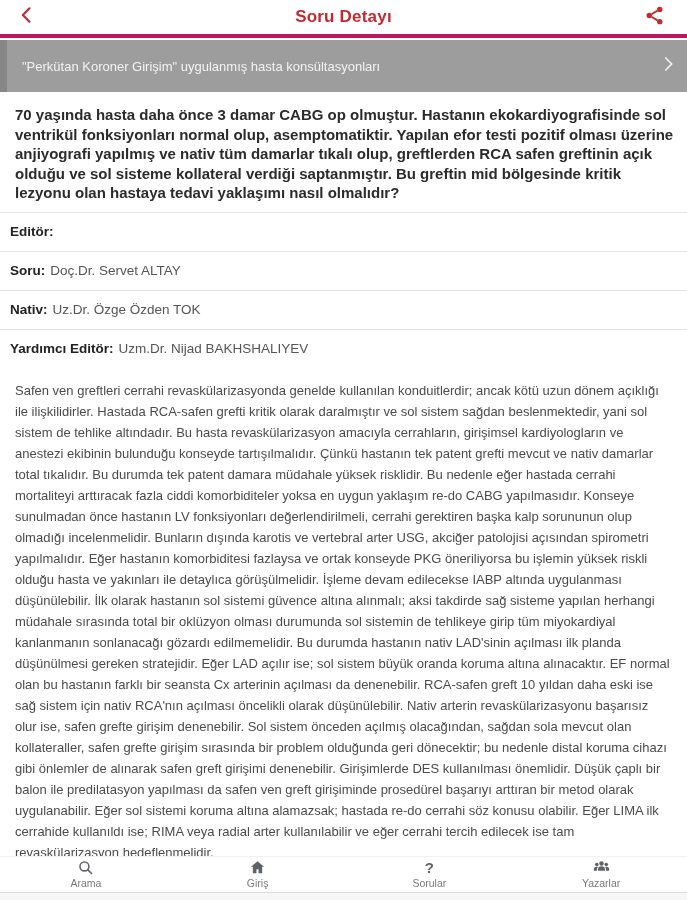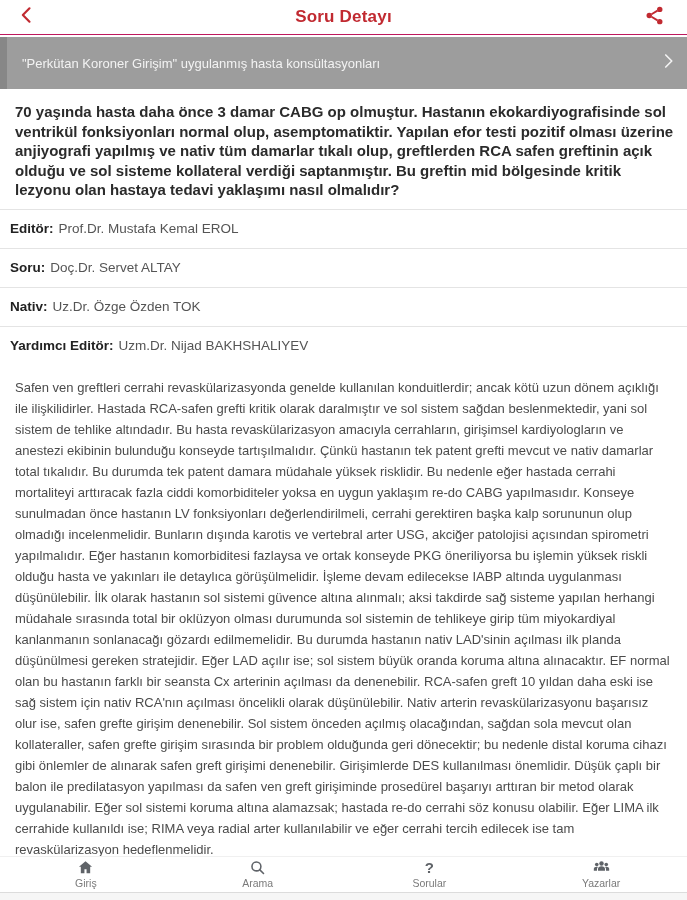--- a/index.html
+++ b/index.html
@@ -1,20 +1,20 @@
 <!DOCTYPE html>
 <html><head>
 <meta charset="utf-8">
 <style>
   html,body{margin:0;padding:0;background:#fff;}
   body{font-family:"Liberation Sans","DejaVu Sans",sans-serif;}
   .app{position:relative;width:687px;height:900px;overflow:hidden;background:#fff;margin:0 auto;}
 
   
-  .header{position:relative;height:34px;background:#fff;border-bottom:1px solid #be185d;
+  .header{position:relative;height:34px;background:#fff;border-bottom:4px solid #be185d;
           display:flex;align-items:center;justify-content:center;}
   .header-title{color:#c12a31;font-size:17px;font-weight:bold;letter-spacing:.2px;}
   .back-btn{position:absolute;left:8px;top:0;width:38px;height:34px;display:flex;align-items:center;justify-content:center;cursor:pointer;}
   .share-btn{position:absolute;right:14px;top:0;width:38px;height:34px;display:flex;align-items:center;justify-content:center;cursor:pointer;}
 
   
   .cat-banner{position:relative;margin-top:2px;height:52px;background:#9d9d9d;display:flex;align-items:center;cursor:pointer;}
   .cat-banner::before{content:"";position:absolute;left:0;top:0;bottom:0;width:7px;background:#878787;}
   .cat-label{color:#f3f3f3;font-size:13px;padding-left:22px;padding-right:40px;}
   .cat-chevron{position:absolute;right:10px;top:50%;transform:translateY(-50%);}
@@ -86,21 +86,20 @@
           <path d="M9 4 L17 12 L9 20"></path>
         </svg>
     </span>
   </div>
 
   <div class="question">70 yaşında hasta daha önce 3 damar CABG op olmuştur. Hastanın ekokardiyografisinde sol ventrikül fonksiyonları normal olup, asemptomatiktir. Yapılan efor testi pozitif olması üzerine anjiyografi yapılmış ve nativ tüm damarlar tıkalı olup, greftlerden RCA safen greftinin açık olduğu ve sol sisteme kollateral verdiği saptanmıştır. Bu greftin mid bölgesinde kritik lezyonu olan hastaya tedavi yaklaşımı nasıl olmalıdır?</div>
 
   <div class="divider"></div>
   <div class="info-row">
     <span class="info-label">Editör:</span>
-    <span class="info-value">Prof.Dr. Mustafa Kemal EROL</span>
   </div>
   <div class="divider"></div>
   <div class="info-row">
     <span class="info-label">Soru:</span>
     <span class="info-value">Doç.Dr. Servet ALTAY</span>
   </div>
   <div class="divider"></div>
   <div class="info-row">
     <span class="info-label">Nativ:</span>
     <span class="info-value">Uz.Dr. Özge Özden TOK</span>
@@ -114,34 +113,34 @@
   <div class="section-body">Safen ven greftleri cerrahi revaskülarizasyonda genelde kullanılan konduitlerdir; ancak kötü uzun dönem açıklığı ile ilişkilidirler. Hastada RCA-safen grefti kritik olarak daralmıştır ve sol sistem sağdan beslenmektedir, yani sol sistem de tehlike altındadır. Bu hasta revaskülarizasyon amacıyla cerrahların, girişimsel kardiyologların ve anestezi ekibinin bulunduğu konseyde tartışılmalıdır. Çünkü hastanın tek patent grefti mevcut ve nativ damarlar total tıkalıdır. Bu durumda tek patent damara müdahale yüksek risklidir. Bu nedenle eğer hastada cerrahi mortaliteyi arttıracak fazla ciddi komorbiditeler yoksa en uygun yaklaşım re-do CABG yapılmasıdır. Konseye sunulmadan önce hastanın LV fonksiyonları değerlendirilmeli, cerrahi gerektiren başka kalp sorununun olup olmadığı incelenmelidir. Bunların dışında karotis ve vertebral arter USG, akciğer patolojisi açısından spirometri yapılmalıdır. Eğer hastanın komorbiditesi fazlaysa ve ortak konseyde PKG öneriliyorsa bu işlemin yüksek riskli olduğu hasta ve yakınları ile detaylıca görüşülmelidir. İşleme devam edilecekse IABP altında uygulanması düşünülebilir. İlk olarak hastanın sol sistemi güvence altına alınmalı; aksi takdirde sağ sisteme yapılan herhangi müdahale sırasında  total bir oklüzyon olması durumunda sol sistemin de tehlikeye girip tüm miyokardiyal kanlanmanın sonlanacağı gözardı edilmemelidir. Bu durumda hastanın nativ LAD'sinin açılması ilk planda düşünülmesi gereken stratejidir. Eğer LAD açılır ise; sol sistem büyük oranda koruma altına alınacaktır. EF normal olan bu hastanın farklı bir seansta Cx arterinin açılması da denenebilir. RCA-safen greft 10 yıldan daha eski ise sağ sistem için nativ RCA'nın açılması öncelikli olarak düşünülebilir. Nativ arterin revaskülarizasyonu başarısız olur ise, safen grefte girişim denenebilir. Sol sistem önceden açılmış olacağından, sağdan sola mevcut olan kollateraller, safen grefte girişim sırasında bir problem olduğunda geri dönecektir; bu nedenle distal koruma cihazı gibi önlemler de alınarak safen greft girişimi denenebilir. Girişimlerde DES kullanılması önemlidir. Düşük çaplı bir balon ile predilatasyon yapılması da safen ven greft girişiminde prosedürel başarıyı arttıran bir metod olarak uygulanabilir. Eğer sol sistemi koruma altına alamazsak; hastada re-do cerrahi söz konusu olabilir. Eğer LIMA ilk cerrahide kullanıldı ise; RIMA veya radial arter kullanılabilir ve eğer cerrahi tercih edilecek ise tam revaskülarizasyon hedeflenmelidir.</div>
 
   <div class="section-banner">
     <span class="section-title">Genel Öneri</span>
   </div>
   <div class="section-body">Cerrahi revaskülarizasyonun 5.dekadına girmiş olduğu bu dönemde büyük bir hasta popülasyonu tekrar revaskülarizasyon ihtiyacı ile karşı karşıya kalmıştır. Yapılan çalışmalarda safen ven greftlerinin %10'unun 1.yılın sonunda oklüde olduğu ve yıllık %3-5'lik bir artış izlendiği gösterilmiştir. Yani KABG cerrahisi sonrası greftlerin</div>
 
   <div class="tabbar">
     <div class="tab">
       <span class="tab-icon">
-        <svg width="17" height="17" viewBox="0 0 24 24" fill="#5f6368">
-            <path d="M12 3.2 L2.8 11 h2.6 v9 h5.1 v-5.6 h3 v5.6 h5.1 v-9 h2.6 Z"></path>
-          </svg>
-      </span>
-      <span class="tab-label">Giriş</span>
-    </div>
-    <div class="tab">
-      <span class="tab-icon">
         <svg width="17" height="17" viewBox="0 0 24 24" fill="none" stroke="#5f6368" stroke-width="2.2" stroke-linecap="round">
             <circle cx="10.5" cy="10.5" r="6.3"></circle>
             <line x1="15.3" y1="15.3" x2="20.5" y2="20.5"></line>
           </svg>
       </span>
       <span class="tab-label">Arama</span>
+    </div>
+    <div class="tab">
+      <span class="tab-icon">
+        <svg width="17" height="17" viewBox="0 0 24 24" fill="#5f6368">
+            <path d="M12 3.2 L2.8 11 h2.6 v9 h5.1 v-5.6 h3 v5.6 h5.1 v-9 h2.6 Z"></path>
+          </svg>
+      </span>
+      <span class="tab-label">Giriş</span>
     </div>
     <div class="tab">
       <span class="tab-icon">
           <span class="qmark">?</span>
         </span>
       <span class="tab-label">Sorular</span>
     </div>
     <div class="tab">
       <span class="tab-icon">
         <svg width="19" height="17" viewBox="0 0 24 20" fill="#5f6368">

